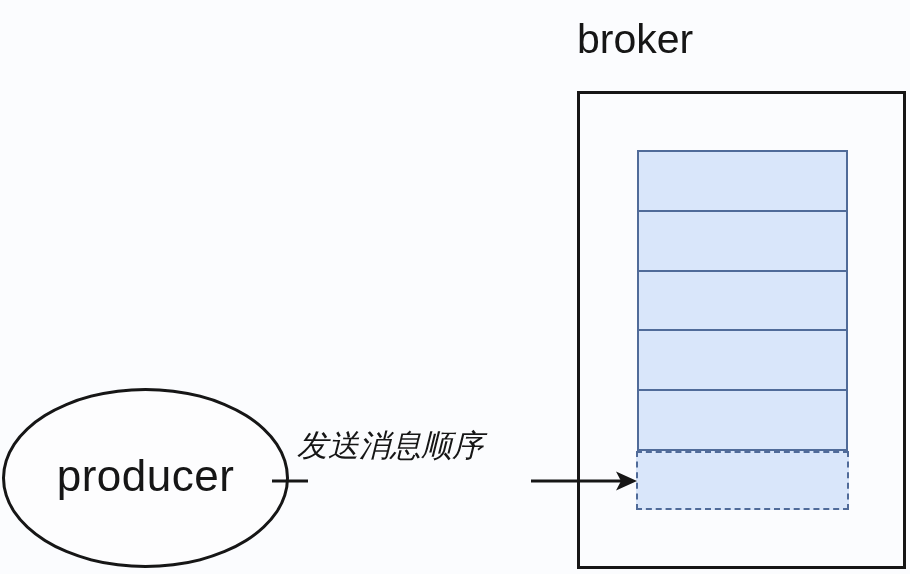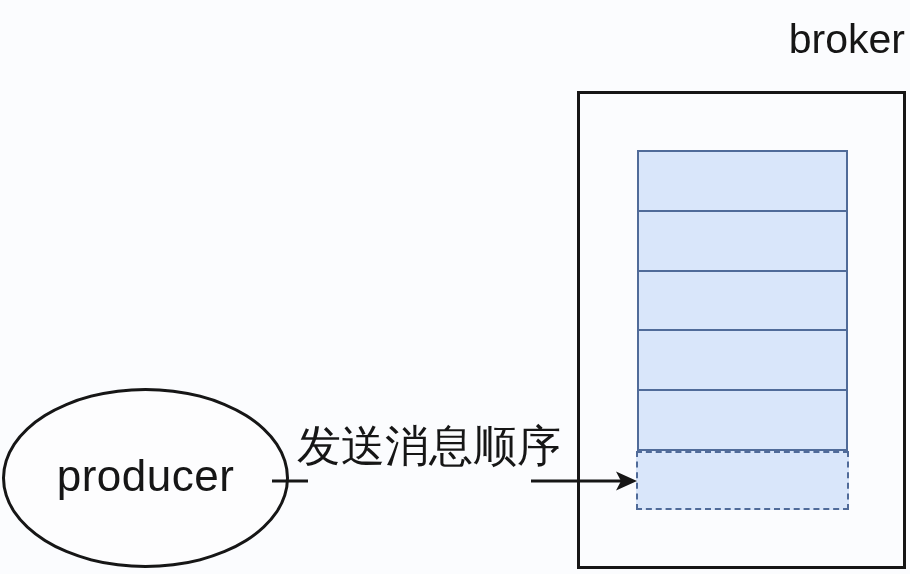--- a/index.html
+++ b/index.html
@@ -32,21 +32,21 @@
     font-size: 44px;
     letter-spacing: 0.5px;
     position: relative; top: -2px;
   }
 
   
   .broker-title {
     position: absolute;
     left: 577px; top: 16px;
     width: 328px;
-    text-align: right;
+    text-align: left;
     font-size: 41px;
   }
   .broker-box {
     position: absolute;
     left: 577px; top: 91px;
     width: 329px; height: 478px;
     border: 3px solid var(--ink);
     background: transparent;
   }
 
@@ -77,23 +77,24 @@
     width: 910px; height: 574px;
     pointer-events: none;
   }
 
   
   .edge-label {
     position: absolute;
     left: 297px; top: 424px;
     width: 256px;
     text-align: left;
-    font-size: 44px;
+    font-size: 31px;
     line-height: 43px;
     white-space: nowrap;
+    font-style: italic;
   }
   .edge-label span { display: block; }
 </style>
 </head>
 <body>
 
 <div class="canvas">
 
   <div class="broker-title">broker</div>
 

